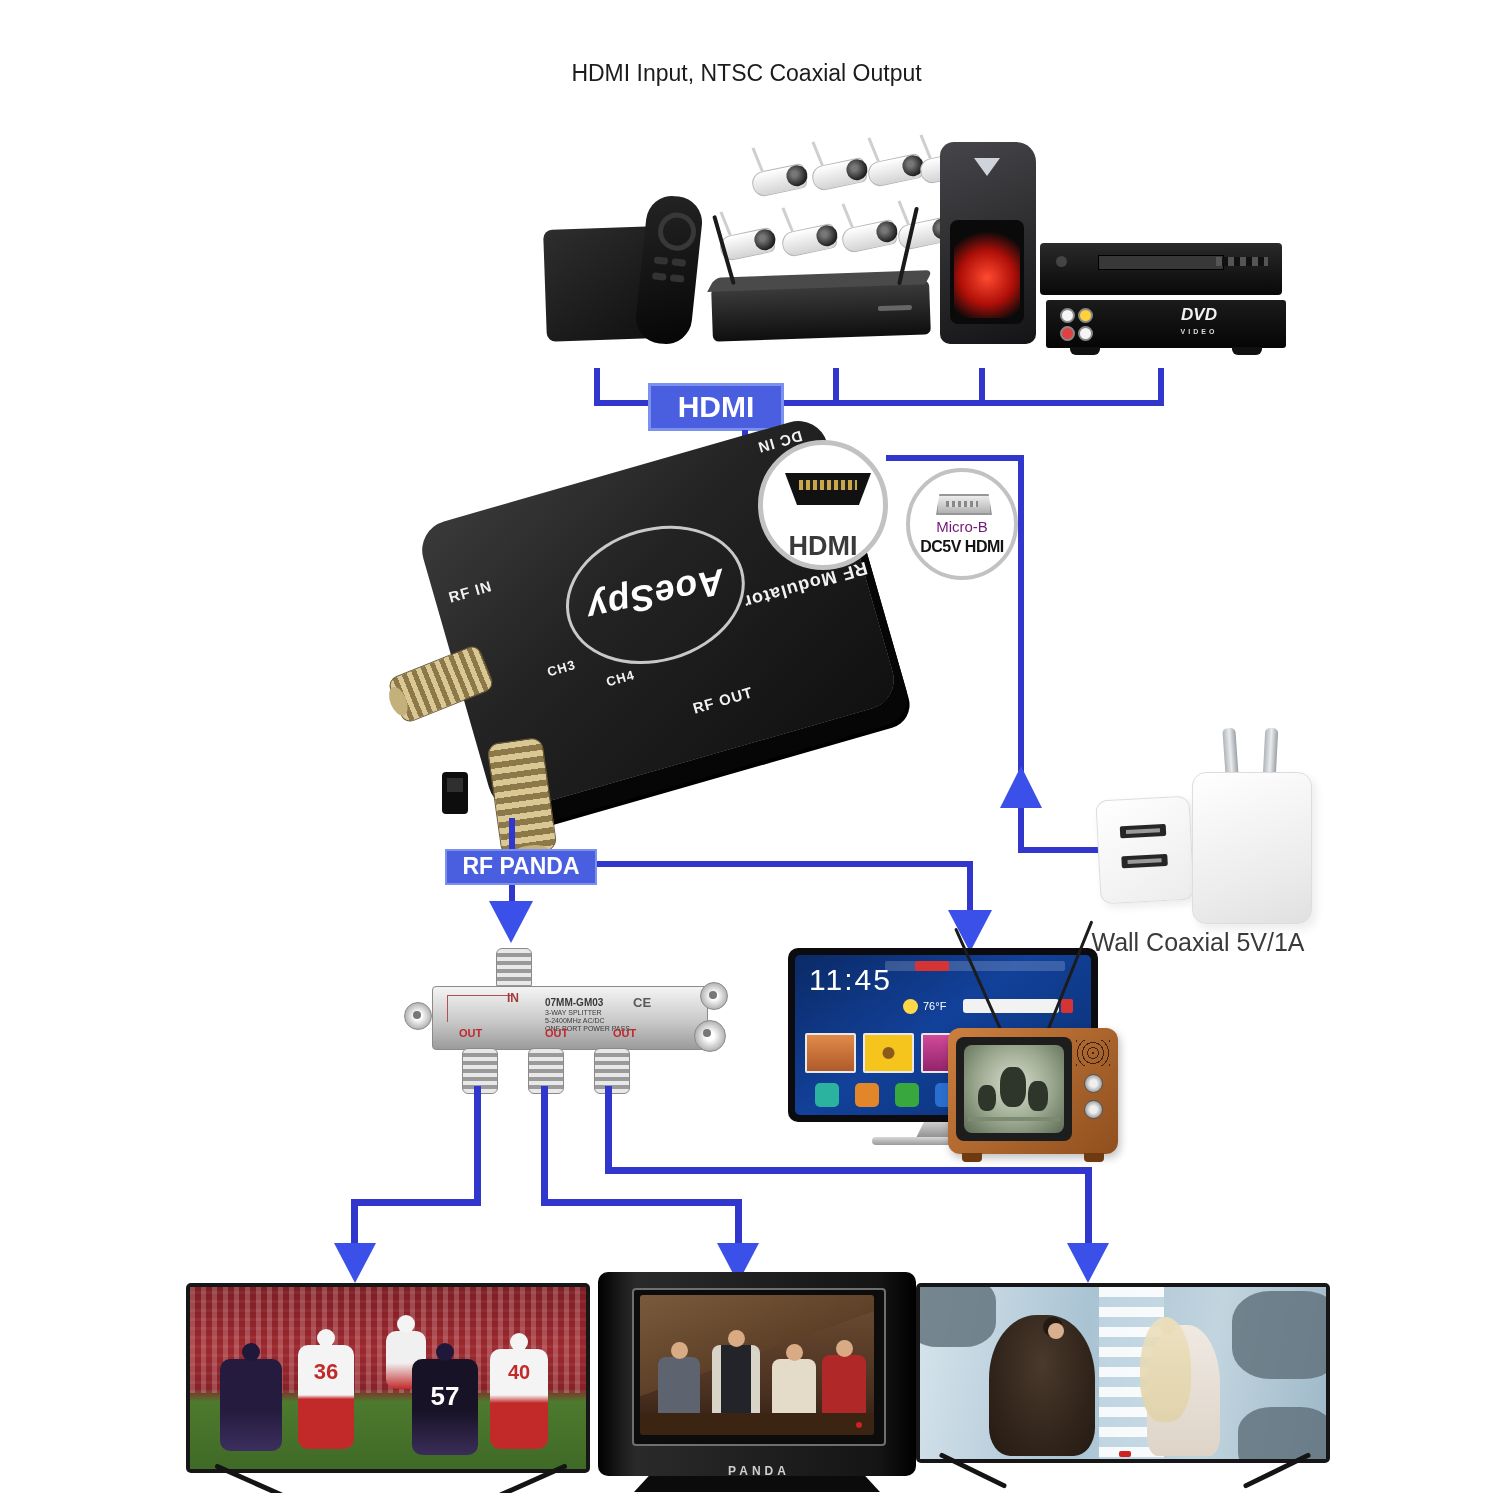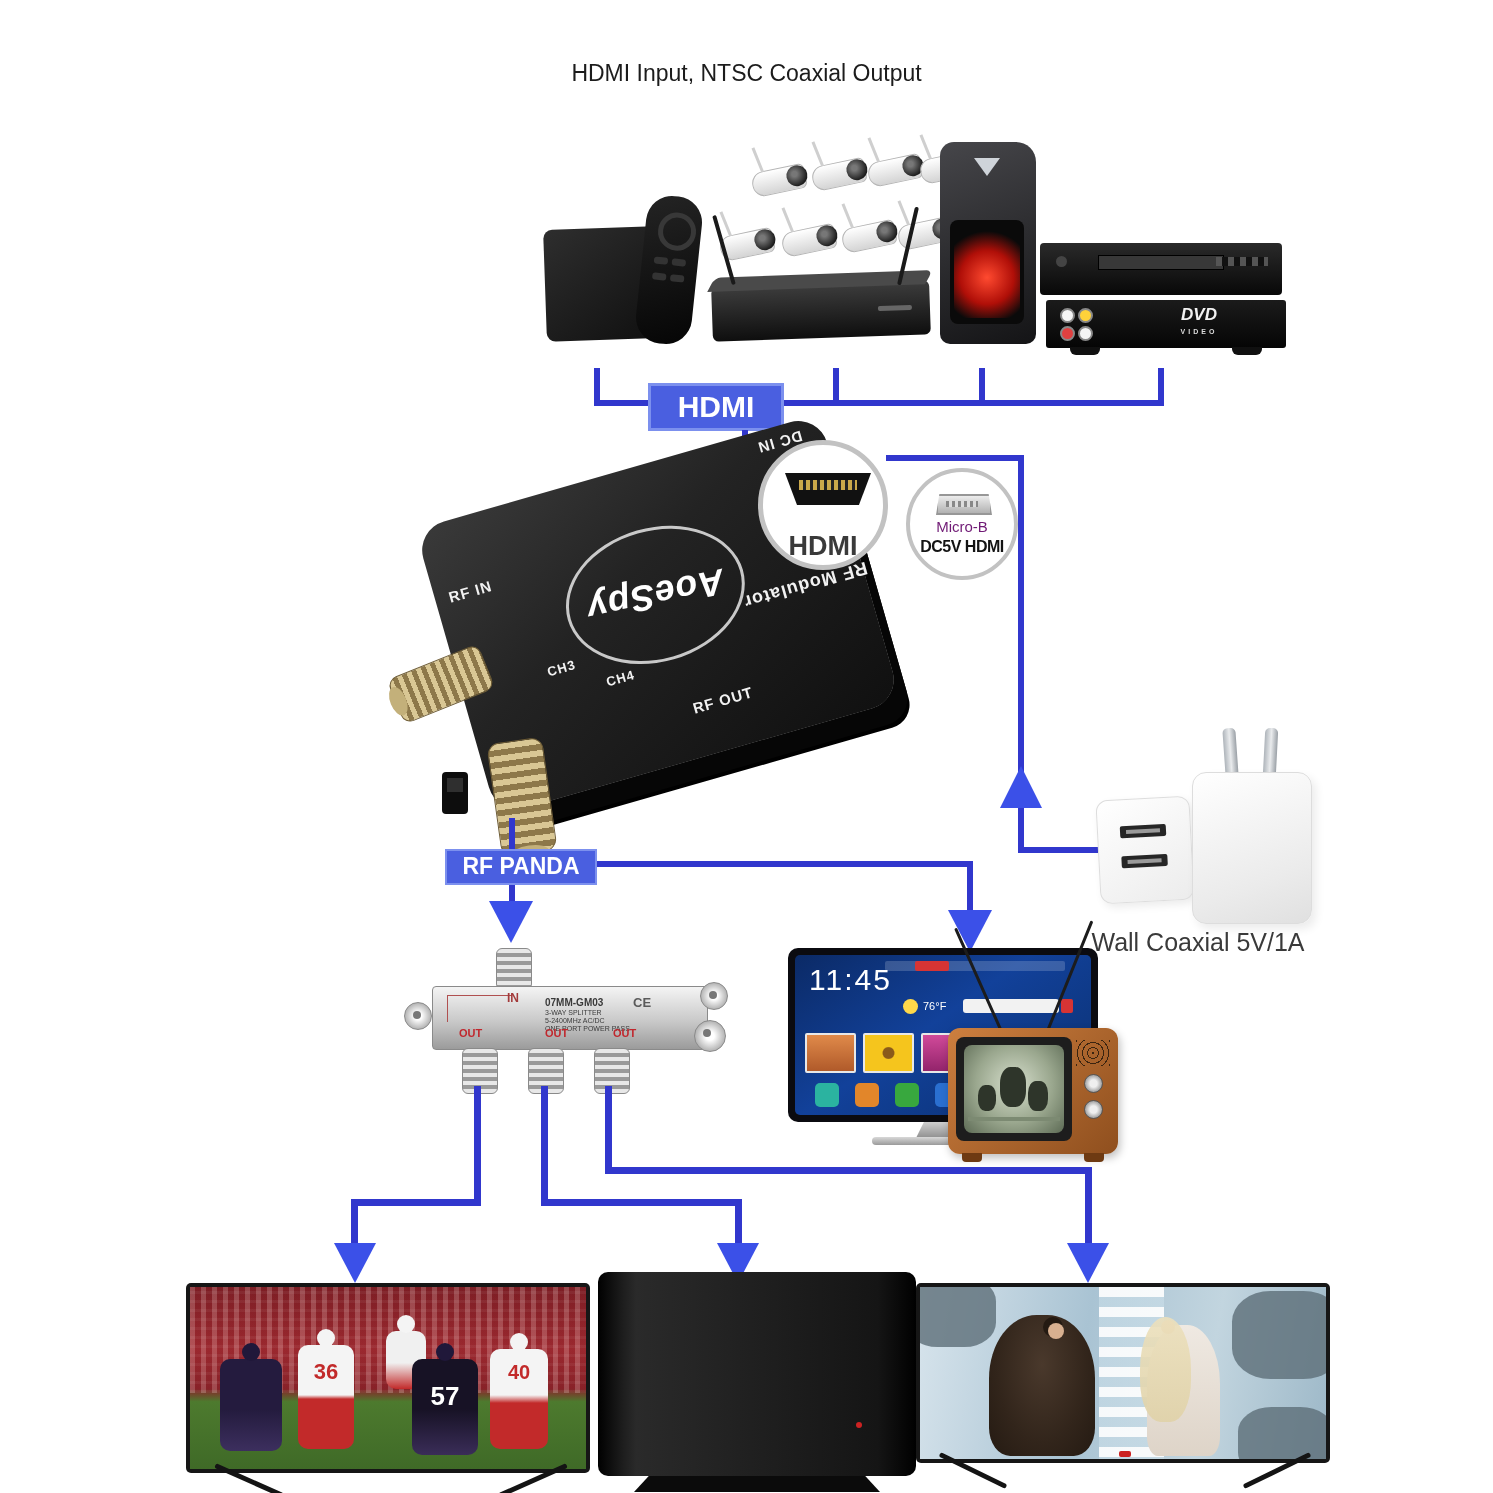--- a/index.html
+++ b/index.html
@@ -345,20 +345,30 @@
       </div>
       <div class="pl helmetw" style="left:300px;top:62px;width:58px;height:100px;background:linear-gradient(#f4f4f4 46%,#c22a2a 54%);">
         <div class="pl-num" style="top:12px;color:#c22a2a;font-size:20px;">40</div>
       </div>
     </div>
   </div>
   <div class="tvleg" style="left:212px;top:1478px;transform:rotate(24deg);"></div>
   <div class="tvleg" style="left:496px;top:1478px;transform:rotate(-24deg);"></div>
 
   <div class="abs panda">
+    <div class="panda-bezel">
+      <div class="panda-screen">
+        <div class="fr-fig" style="left:18px;top:62px;width:42px;height:70px;background:#5d6470;"></div>
+        <div class="fr-fig" style="left:72px;top:50px;width:48px;height:84px;background:linear-gradient(90deg,#d8d4c8 18%,#23232a 18% 82%,#d8d4c8 82%);"></div>
+        <div class="fr-fig" style="left:132px;top:64px;width:44px;height:70px;background:#e4dcc8;"></div>
+        <div class="fr-fig" style="left:182px;top:60px;width:44px;height:74px;background:#b02828;"></div>
+        <div class="abs" style="left:0;bottom:0;width:100%;height:22px;background:#3c2413;"></div>
+      </div>
+      <div class="panda-brand">PANDA</div>
+    </div>
     <div class="abs" style="left:258px;top:150px;width:6px;height:6px;border-radius:50%;background:#c22;"></div>
   </div>
   <div class="abs panda-base"></div>
 
   <div class="tvframe" style="left:916px;top:1283px;width:414px;height:180px;">
     <div class="got-screen">
       <div class="got-fall"></div>
       <div class="got-rock" style="left:-14px;top:-10px;width:90px;height:70px;"></div>
       <div class="got-rock" style="right:-16px;top:4px;width:110px;height:88px;"></div>
       <div class="got-rock" style="right:-8px;bottom:-18px;width:96px;height:70px;"></div>

